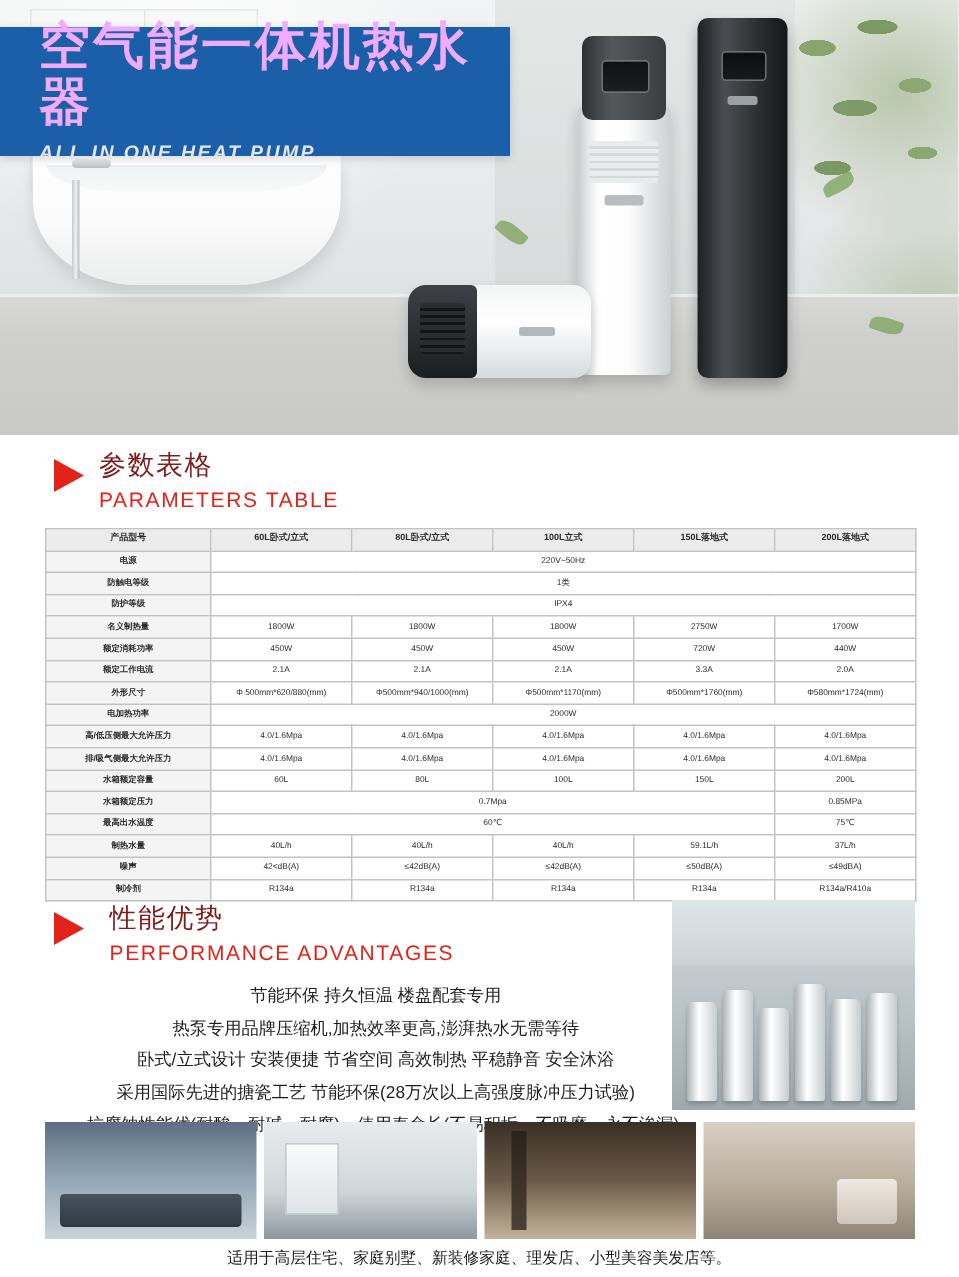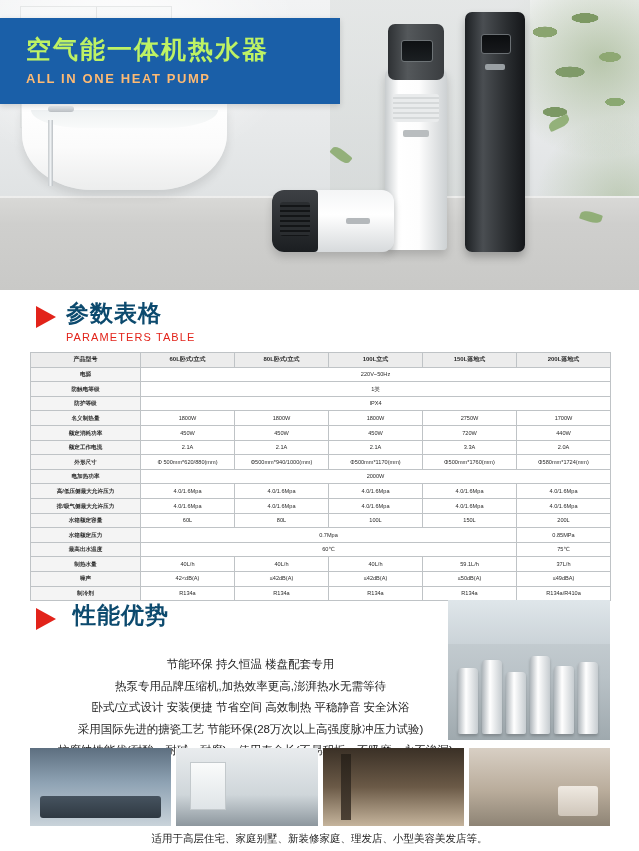--- a/index.html
+++ b/index.html
@@ -92,24 +92,24 @@
   }
   
   .hero-title-box{
     position:absolute;left:0;top:18px;width:340px;height:86px;
     background:#1a5fa8;
     display:flex;flex-direction:column;justify-content:center;
     padding-left:26px;box-sizing:border-box;
     box-shadow:0 2px 6px rgba(0,0,0,.15);
   }
   .hero-title-cn{
-    color:#bef264;font-size:25px;font-weight:bold;letter-spacing:2px;line-height:1.1;
+    color:#f0abfc;font-size:34px;font-weight:bold;letter-spacing:2px;line-height:1.1;
   }
   .hero-title-en{
-    color:#fdba74;font-size:13px;letter-spacing:1.6px;margin-top:7px;font-weight:bold;
+    color:#e5e5e5;font-size:13px;letter-spacing:1.6px;margin-top:7px;font-weight:bold;font-style:italic;
   }
 
   
   .unit{position:absolute;}
   
   .unit-a{left:385px;top:24px;width:62px;height:226px;}
   .unit-a .body{
     position:absolute;left:0;top:44px;width:62px;height:182px;border-radius:8px 8px 4px 4px;
     background:linear-gradient(90deg,#c8ccce 0%,#ffffff 22%,#fdfdfd 55%,#cdd1d3 100%);
     box-shadow:0 5px 9px rgba(0,0,0,.16);
@@ -164,22 +164,22 @@
     position:absolute;left:74px;top:28px;width:24px;height:6px;border-radius:2px;background:#b4b8bb;
   }
 
   
   .section-head{display:flex;align-items:flex-start;gap:10px;}
   .tri{
     width:0;height:0;margin-top:6px;
     border-top:11px solid transparent;border-bottom:11px solid transparent;
     border-left:20px solid #e2231a;
   }
-  .sec-cn{font-size:23px;font-weight:bold;color:#0c4a6e;letter-spacing:1px;line-height:1.2;}
-  .sec-en{font-size:11px;color:#e2231a;letter-spacing:1.1px;margin-top:3px;}
+  .sec-cn{font-size:18px;font-weight:normal;color:#7f1d1d;letter-spacing:1px;line-height:1.2;}
+  .sec-en{font-size:14px;color:#e2231a;letter-spacing:1.1px;margin-top:3px;}
 
   .params-head{position:absolute;left:36px;top:300px;}
   .adv-head{position:absolute;left:36px;top:602px;gap:17px;}
 
   
   .table-wrap{position:absolute;left:30px;top:352px;width:580px;}
   table{border-collapse:collapse;width:580px;table-layout:fixed;}
   td{
     border:1px solid #bfc3c6;
     font-size:5.6px;
@@ -414,20 +414,21 @@
           <td>R134a/R410a</td>
         </tr>
       </tbody>
   </table>
 </div>
 
 <div class="section-head adv-head">
   <div class="tri"></div>
   <div>
     <div class="sec-cn">性能优势</div>
+    <div class="sec-en">PERFORMANCE ADVANTAGES</div>
   </div>
 </div>
 
 <div class="adv-text">
   <div>节能环保 持久恒温 楼盘配套专用</div>
   <div>热泵专用品牌压缩机,加热效率更高,澎湃热水无需等待</div>
   <div>卧式/立式设计 安装便捷 节省空间 高效制热 平稳静音 安全沐浴</div>
   <div>采用国际先进的搪瓷工艺 节能环保(28万次以上高强度脉冲压力试验)</div>
   <div>抗腐蚀性能优(耐酸、耐碱、耐腐)、使用寿命长(不易积垢、不吸磨、永不渗漏)</div>
 </div>

